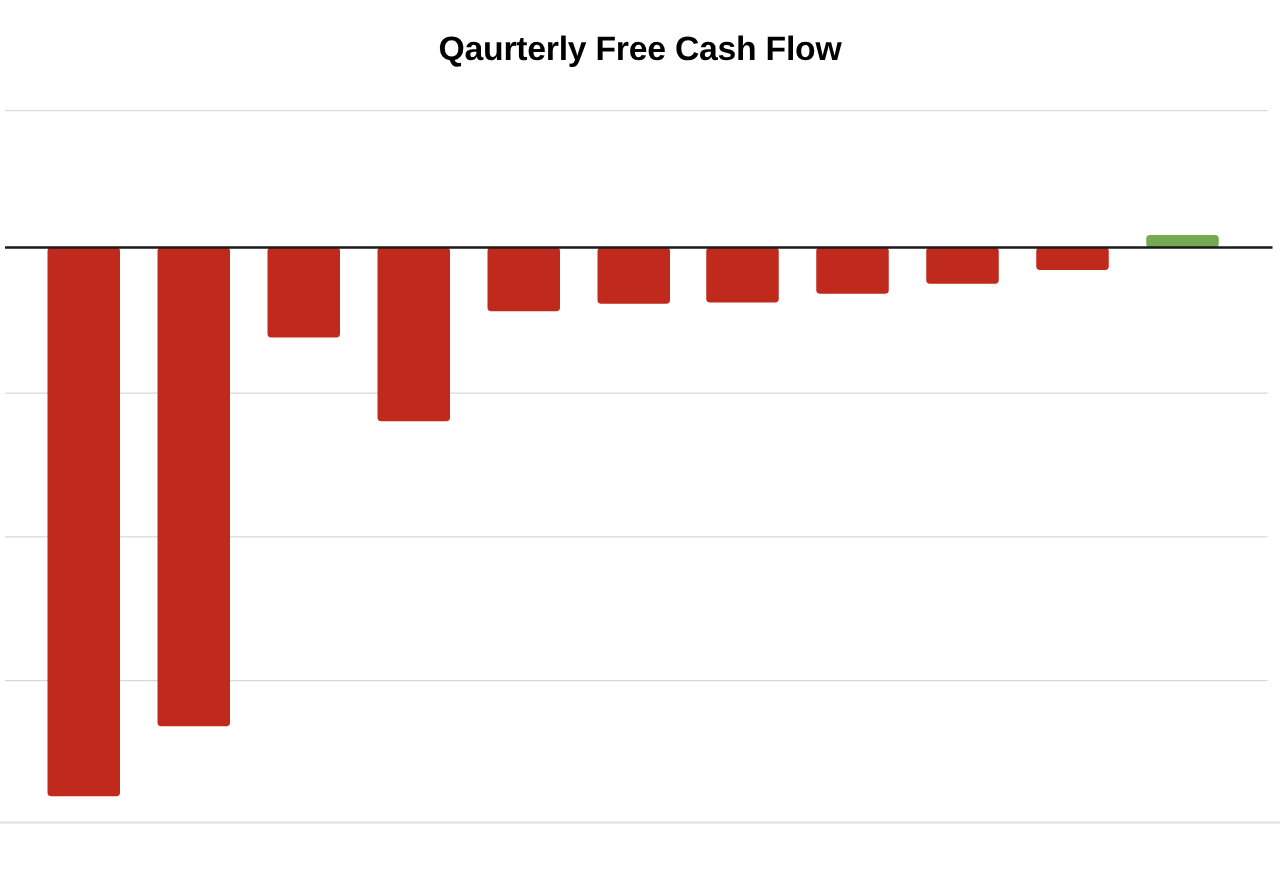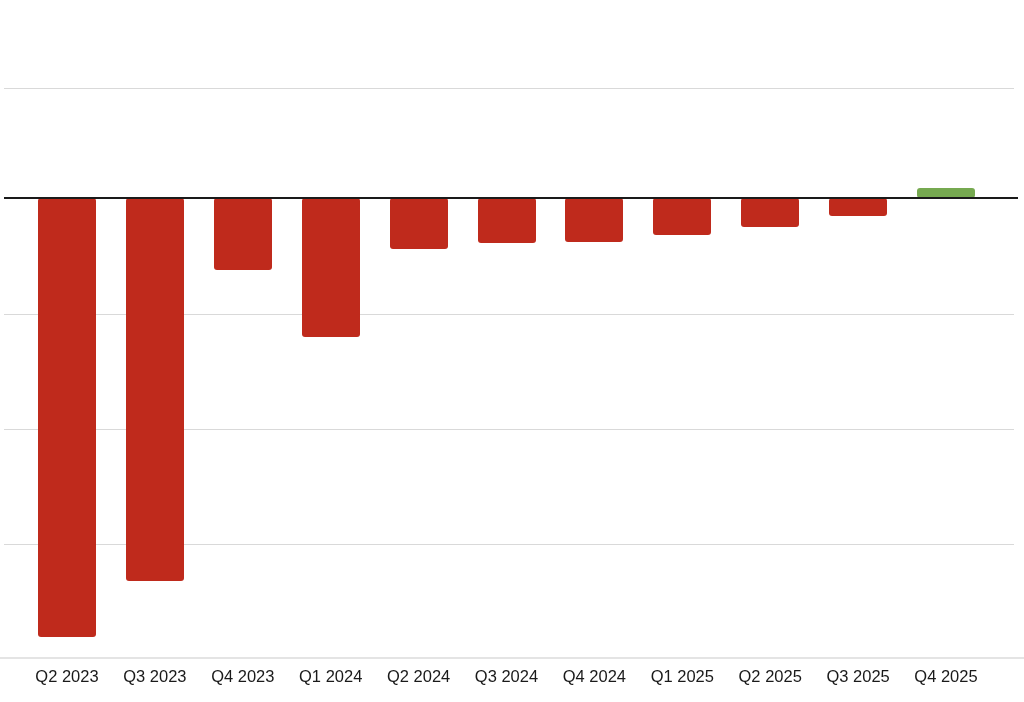--- a/index.html
+++ b/index.html
@@ -112,20 +112,21 @@
     text-align: center;
     line-height: 22px;
     white-space: nowrap;
   }
 </style>
 </head>
 <body>
 
 <div id="chart-root">
 
+  <div id="chart-title">Qaurterly Free Cash Flow</div>
 
   <div id="plot-area">
 
     <div class="gridline" style="top:88px;"></div>
     <div class="gridline" style="top:314px;"></div>
     <div class="gridline" style="top:429px;"></div>
     <div class="gridline" style="top:544px;"></div>
 
     <div id="zero-line" style="top:197px;"></div>
 
@@ -140,27 +141,14 @@
         <div class="bar negative" style="left: 653.3px; width: 58px; top: 198px; height: 36.8px;"></div>
         <div class="bar negative" style="left: 741.2px; width: 58px; top: 198px; height: 28.7px;"></div>
         <div class="bar negative" style="left: 829.1px; width: 58px; top: 198px; height: 18.4px;"></div>
         <div class="bar positive" style="left: 917px; width: 58px; top: 187.7px; height: 10.3px;"></div>
       </div>
 
   </div>
 
   <div id="axis-separator"></div>
 
-  <div id="x-axis-labels">
-      <div class="x-tick-label" style="left: 7px; width: 120px;">Q2 2023</div>
-      <div class="x-tick-label" style="left: 94.9px; width: 120px;">Q3 2023</div>
-      <div class="x-tick-label" style="left: 182.8px; width: 120px;">Q4 2023</div>
-      <div class="x-tick-label" style="left: 270.7px; width: 120px;">Q1 2024</div>
-      <div class="x-tick-label" style="left: 358.6px; width: 120px;">Q2 2024</div>
-      <div class="x-tick-label" style="left: 446.5px; width: 120px;">Q3 2024</div>
-      <div class="x-tick-label" style="left: 534.4px; width: 120px;">Q4 2024</div>
-      <div class="x-tick-label" style="left: 622.3px; width: 120px;">Q1 2025</div>
-      <div class="x-tick-label" style="left: 710.2px; width: 120px;">Q2 2025</div>
-      <div class="x-tick-label" style="left: 798.1px; width: 120px;">Q3 2025</div>
-      <div class="x-tick-label" style="left: 886px; width: 120px;">Q4 2025</div>
-    </div>
 
 </div>
 
 </body></html>

